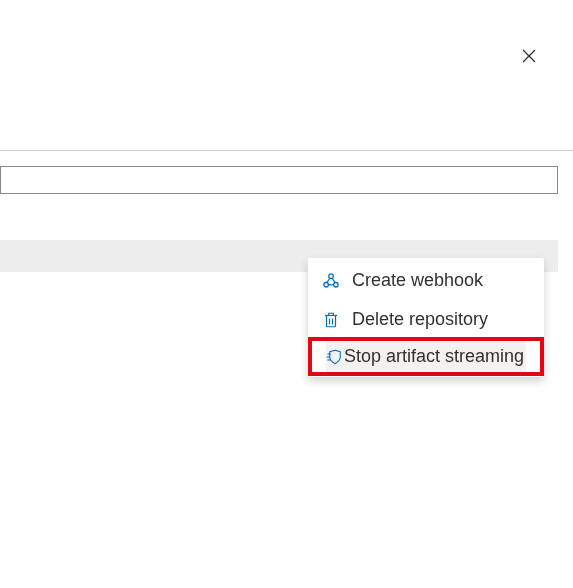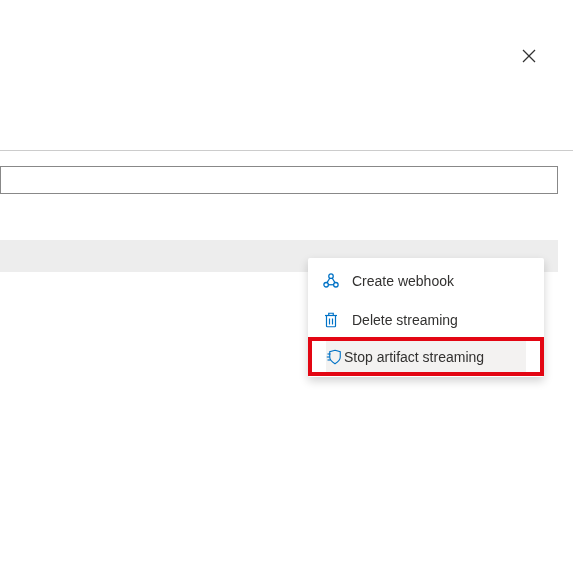--- a/index.html
+++ b/index.html
@@ -98,21 +98,21 @@
       display: flex;
       align-items: center;
       justify-content: center;
       flex-shrink: 0;
     }
     .menu-icon svg {
       width: 18px;
       height: 18px;
     }
     .menu-label {
-      font-size: 14px;
+      font-size: 18px;
       color: #323130;
     }
   </style>
 </head>
 <body>
 
 <div class="close-btn">
   <span>
     <svg viewBox="0 0 16 16" fill="none">
       <line x1="2" y1="2" x2="14" y2="14"></line>
@@ -146,21 +146,21 @@
   <div class="menu-item">
     <span class="menu-icon">
       <svg viewBox="0 0 24 24" fill="none" stroke="#0072c6" stroke-width="1.6">
         <path d="M4 6 L20 6"></path>
         <path d="M9 3 L15 3 L15 6 L9 6 Z"></path>
         <path d="M6 6 L6 20 C6 21 7 21 7 21 L17 21 C17 21 18 21 18 20 L18 6"></path>
         <line x1="10" y1="10" x2="10" y2="18"></line>
         <line x1="14" y1="10" x2="14" y2="18"></line>
       </svg>
     </span>
-    <span class="menu-label">Delete streaming</span>
+    <span class="menu-label">Delete repository</span>
   </div>
 
   <div class="menu-item highlighted-wrap">
     <div class="menu-item-inner">
       <span class="menu-icon">
         <svg viewBox="0 0 24 24" fill="none" stroke="#0072c6" stroke-width="1.5">
           <path d="M12 3 L19 5 L19 12 C19 17 12 21 12 21 C12 21 5 17 5 12 L5 5 Z"></path>
           <line x1="2" y1="8" x2="6" y2="8"></line>
           <line x1="1" y1="12" x2="5" y2="12"></line>
           <line x1="2" y1="16" x2="6" y2="16"></line>

